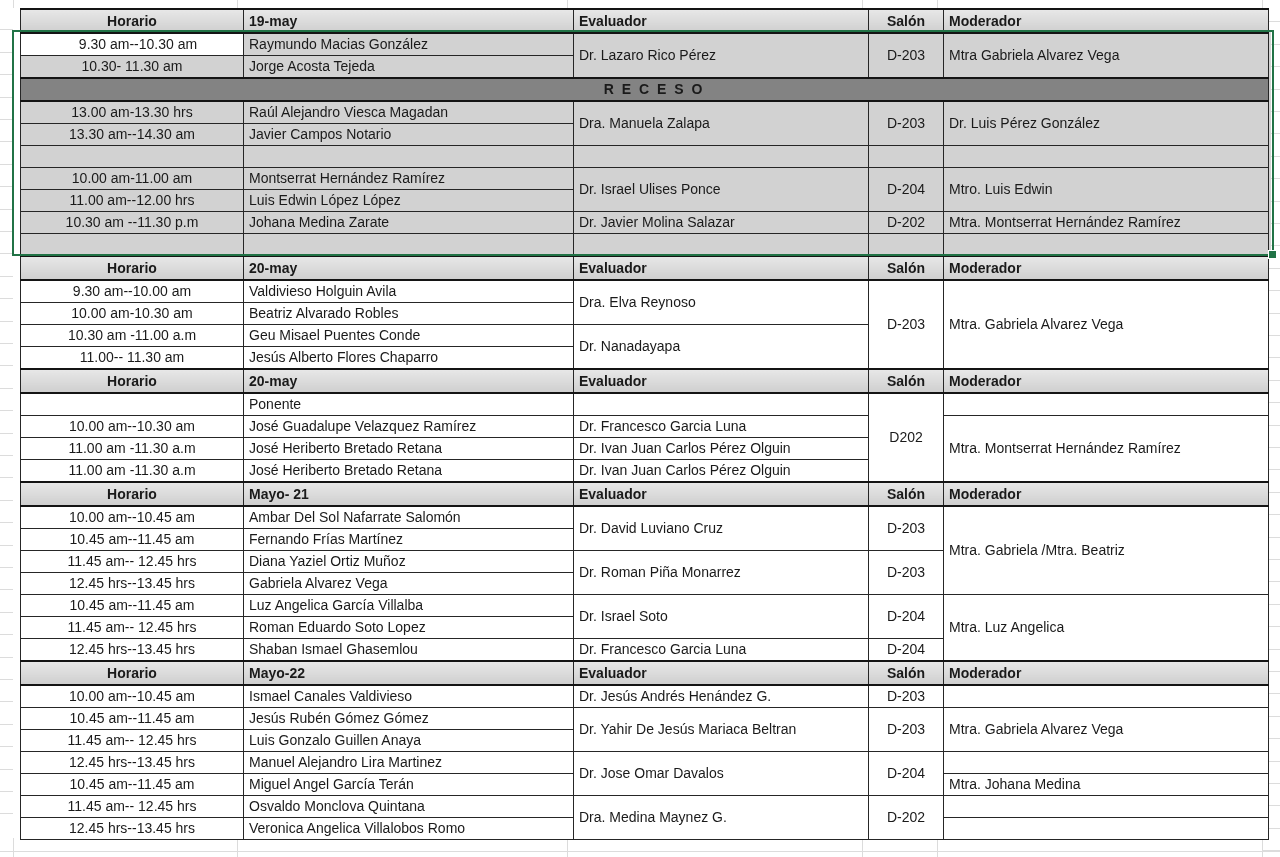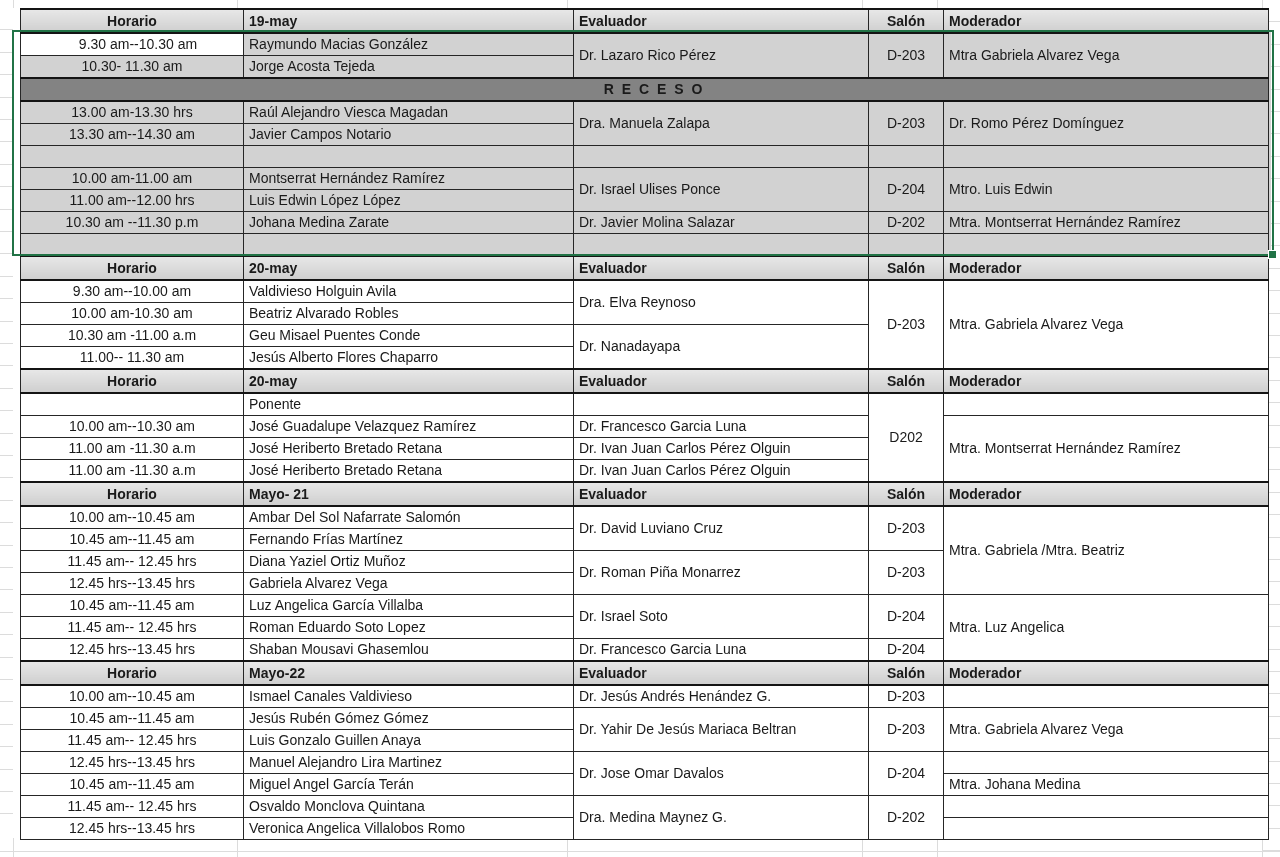--- a/index.html
+++ b/index.html
@@ -101,21 +101,21 @@
         <td class="a-l">Jorge Acosta Tejeda</td>
       </tr>
       <tr class="r-receso">
         <td colspan="5" class="a-c">R E C E S O</td>
       </tr>
       <tr class="r-data bg-gray">
         <td class="a-c">13.00 am-13.30 hrs</td>
         <td class="a-l">Raúl Alejandro Viesca Magadan</td>
         <td rowspan="2" class="a-l">Dra. Manuela Zalapa</td>
         <td rowspan="2" class="a-c">D-203</td>
-        <td rowspan="2" class="a-l">Dr. Romo Pérez Domínguez</td>
+        <td rowspan="2" class="a-l">Dr. Luis Pérez González</td>
       </tr>
       <tr class="r-data bg-gray">
         <td class="a-c">13.30 am--14.30 am</td>
         <td class="a-l">Javier Campos Notario</td>
       </tr>
       <tr class="r-data bg-gray">
         <td class="a-c"></td>
         <td class="a-l"></td>
         <td class="a-l"></td>
         <td class="a-c"></td>
@@ -237,21 +237,21 @@
         <td rowspan="2" class="a-l">Dr. Israel Soto</td>
         <td rowspan="2" class="a-c">D-204</td>
         <td rowspan="3" class="a-l">Mtra. Luz Angelica</td>
       </tr>
       <tr class="r-data">
         <td class="a-c">11.45 am-- 12.45 hrs</td>
         <td class="a-l">Roman Eduardo Soto Lopez</td>
       </tr>
       <tr class="r-data">
         <td class="a-c">12.45 hrs--13.45 hrs</td>
-        <td class="a-l">Shaban Mousavi Ghasemlou</td>
+        <td class="a-l">Shaban Ismael Ghasemlou</td>
         <td class="a-l">Dr. Francesco Garcia Luna</td>
         <td class="a-c">D-204</td>
       </tr>
       <tr class="r-header">
         <td class="a-c">Horario</td>
         <td class="a-l">Mayo-22</td>
         <td class="a-l">Evaluador</td>
         <td class="a-c">Salón</td>
         <td class="a-l">Moderador</td>
       </tr>

